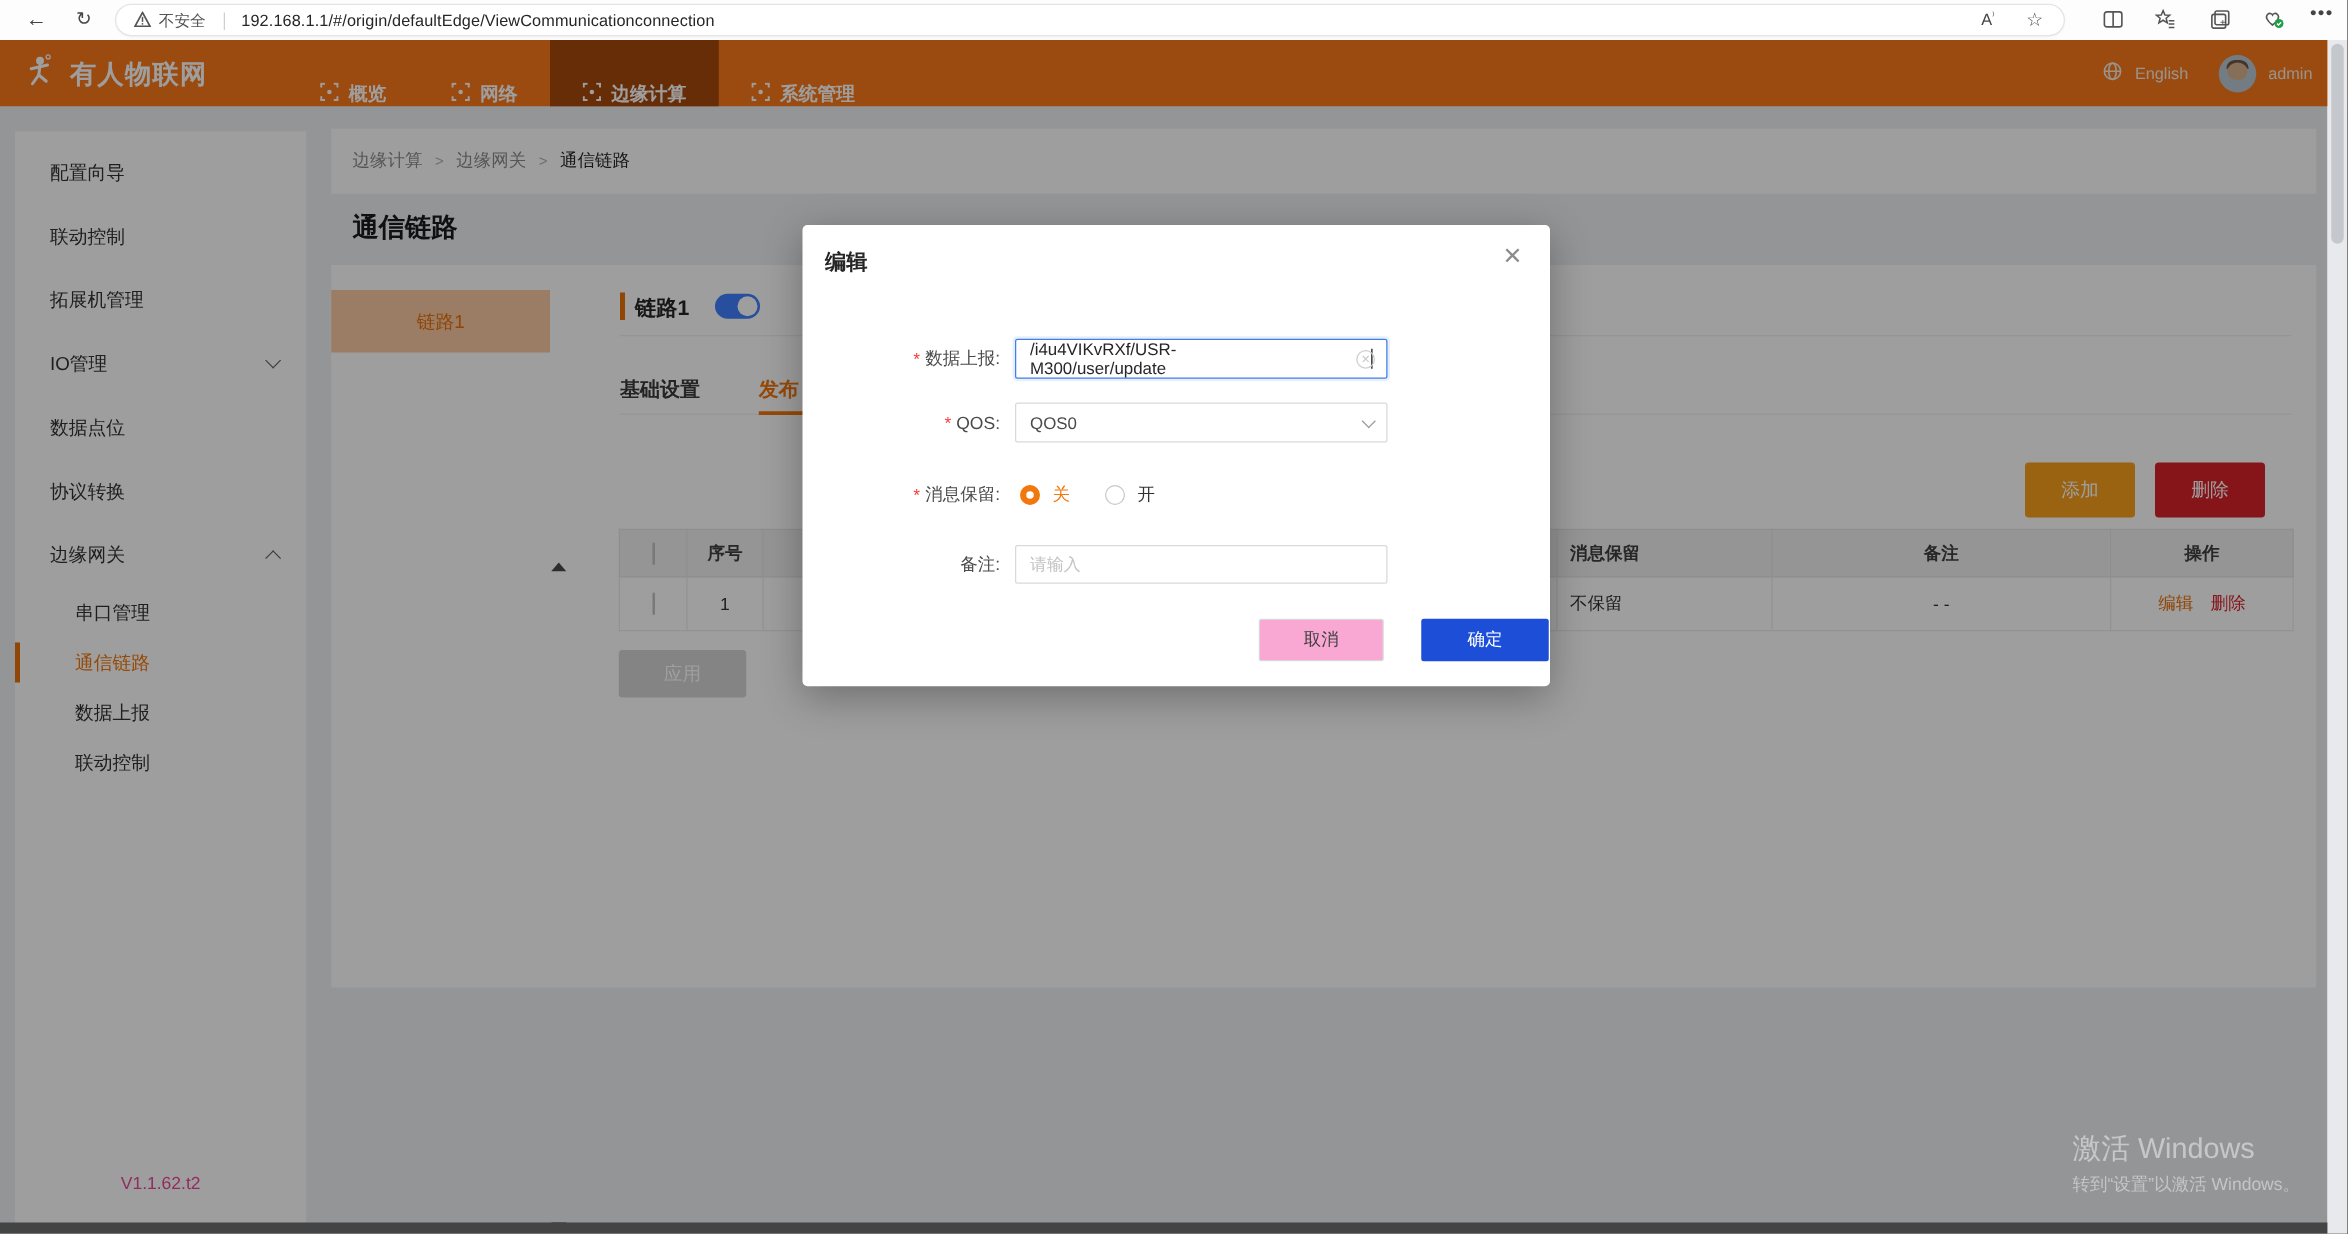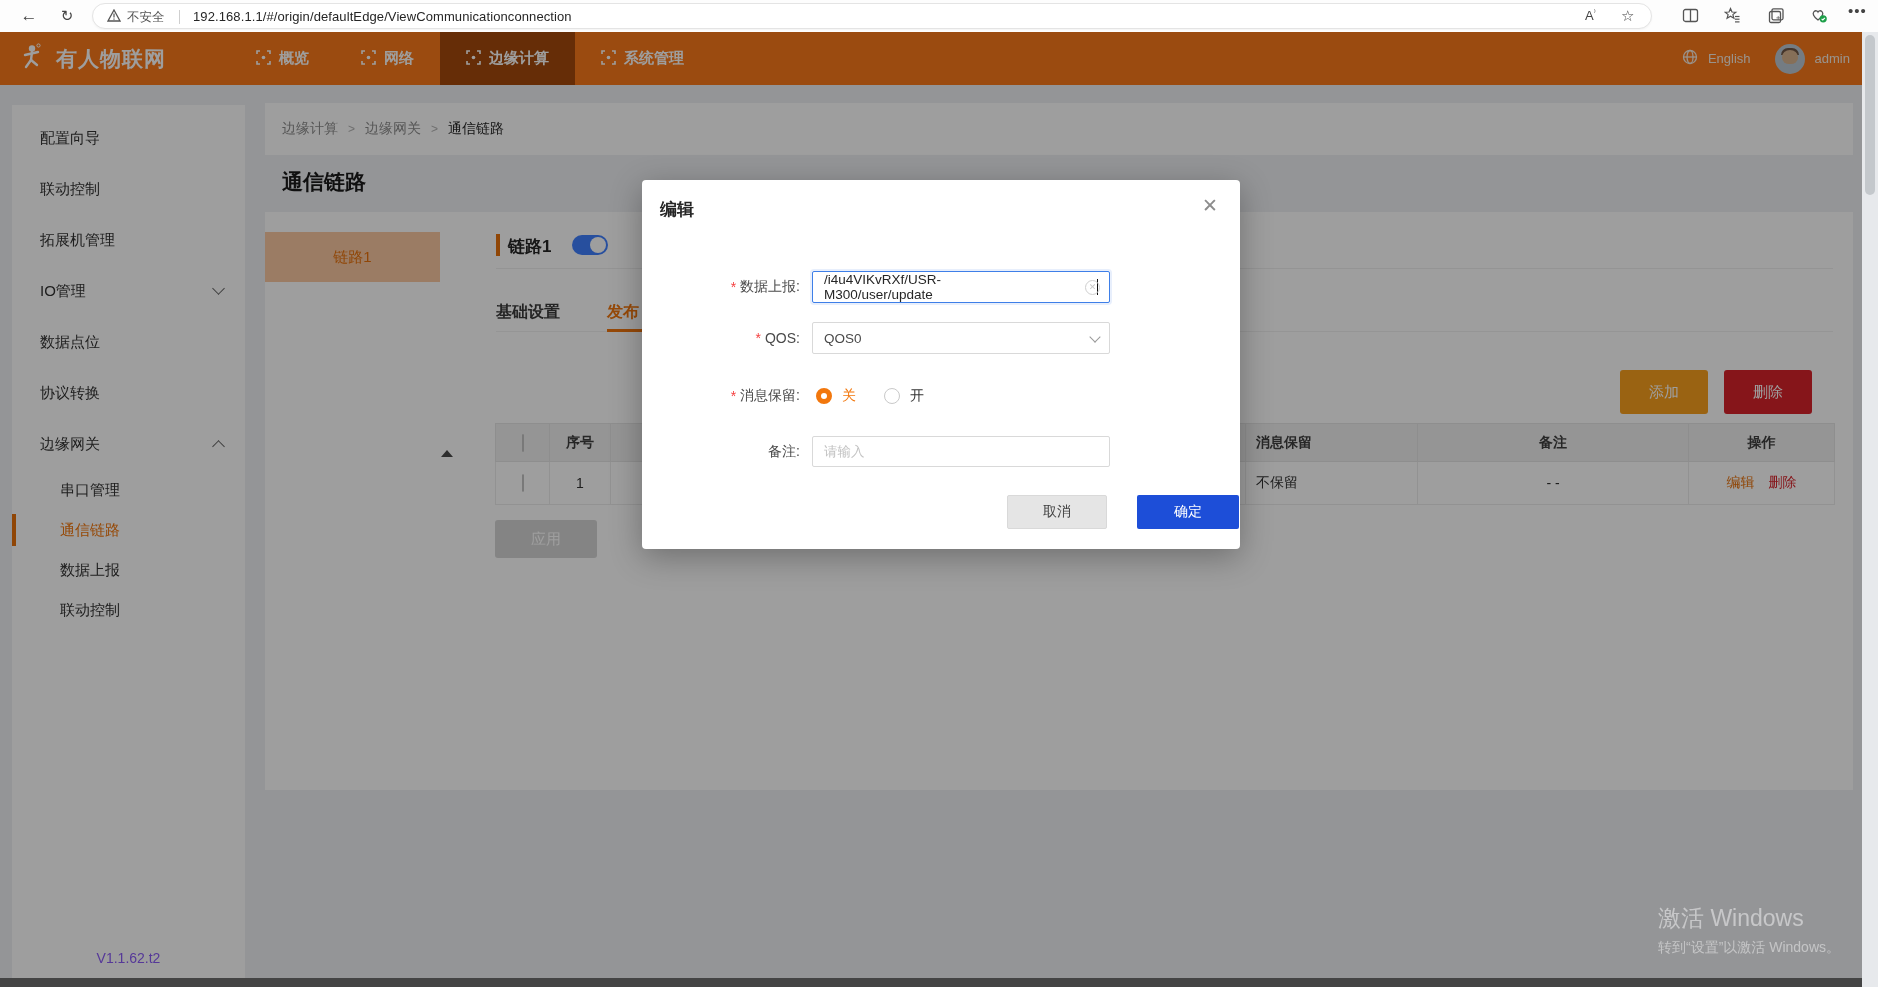--- a/index.html
+++ b/index.html
@@ -26,37 +26,37 @@
 
   
   .page-scrollbar { position:absolute; left:1862px; top:32px; width:16px; height:955px; background:#E7E9EC; z-index:30; }
   .page-scrollbar .thumb { position:absolute; left:3px; top:3px; width:10px; height:160px; background:#C4C8CC; border-radius:5px; }
 
   
   .topbar { position:absolute; left:0; top:32px; width:1878px; height:53px; background:#FA7A1A; }
   .brand { position:absolute; left:20px; top:0; height:53px; display:flex; align-items:center; gap:9px; color:#fff; }
   .brand .brand-text { font-size:21px; font-weight:bold; letter-spacing:1px; }
   .mainnav { position:absolute; left:230px; top:0; height:53px; display:flex; }
-  .mainnav .nav-item { display:flex; align-items:center; gap:8px; padding:0 26px; color:#fff; font-size:15px; font-weight:bold; cursor:pointer; }
+  .mainnav .nav-item { display:flex; align-items:flex-end; gap:8px; padding:0 26px; color:#fff; font-size:15px; font-weight:bold; cursor:pointer; }
   .mainnav .nav-item.active { background:#A54A0C; }
   .top-right { position:absolute; right:28px; top:0; height:53px; display:flex; align-items:center; gap:10px; color:#F7EDE3; font-size:13px; }
   .avatar { width:30px; height:30px; border-radius:50%; background:#BCC9D4; overflow:hidden; position:relative; margin-left:14px; }
   .avatar .face { position:absolute; left:7px; top:6px; width:16px; height:14px; border-radius:50% 50% 45% 45%; background:#D9B38E; }
   .avatar .hair { position:absolute; left:6px; top:4px; width:18px; height:7px; border-radius:8px 8px 0 0; background:#6E5646; }
 
   
   .sidebar { position:absolute; left:12px; top:105px; width:233px; height:875px; background:#fff; padding-top:8px; }
   .side-item { position:relative; height:51px; display:flex; align-items:center; padding-left:28px; font-size:15px; color:#333; cursor:pointer; }
   .side-sub { position:relative; height:40px; display:flex; align-items:center; padding-left:48px; font-size:15px; color:#333; cursor:pointer; }
   .side-sub.active { color:#F2770D; }
   .side-sub.active .active-bar { position:absolute; left:0; top:4px; width:4px; height:32px; background:#E8710A; }
   .chev { position:absolute; right:22px; width:9px; height:9px; border-right:1.5px solid #666; border-bottom:1.5px solid #666; }
   .chev.down { transform:rotate(45deg); top:18px; }
   .chev.up { transform:rotate(-135deg); top:23px; }
-  .version { position:absolute; bottom:14px; left:0; width:100%; text-align:center; font-size:14px; color:#8b5cf6; }
+  .version { position:absolute; bottom:26px; left:0; width:100%; text-align:center; font-size:14px; color:#ec4899; }
 
   
   .crumbbar { position:absolute; left:265px; top:103px; width:1588px; height:52px; background:#fff; display:flex; align-items:center; padding-left:17px; font-size:14px; }
   .crumbbar .crumb { color:#8C8C8C; cursor:pointer; }
   .crumbbar .crumb.current { color:#262626; cursor:default; }
   .crumbbar .csep { color:#B3B3B3; margin:0 10px; font-size:12px; }
   .page-title { position:absolute; left:282px; top:168px; font-size:21px; font-weight:bold; color:#1A1A1A; }
 
   
   .link-panel { position:absolute; left:265px; top:212px; width:211px; height:578px; background:#fff; }
@@ -114,21 +114,21 @@
   .m-select .chev-dn { position:absolute; right:10px; top:11px; width:8px; height:8px; border-right:1.5px solid #999; border-bottom:1.5px solid #999; transform:rotate(45deg); margin-top:-1px; }
   .radio { position:absolute; top:8px; width:16px; height:16px; border-radius:50%; background:#fff; cursor:pointer; }
   .radio.checked { border:5px solid #F2770D; }
   .radio.unchecked { border:1px solid #C9C9C9; }
   .radio-lab { position:absolute; top:0; height:32px; display:flex; align-items:center; font-size:14px; }
   .radio-lab.on { color:#F2770D; }
   .radio-lab.off { color:#333; }
   input.m-plain { position:absolute; left:170px; top:0; width:298px; height:31px; border:1px solid #D9D9D9; border-radius:2px; padding:0 11px; font-size:13.5px; color:#333; outline:none; font-family:inherit; }
   input.m-plain::placeholder { color:#C3C3C3; }
   .m-btn { position:absolute; top:315px; height:34px; display:flex; align-items:center; justify-content:center; font-size:14px; border-radius:2px; cursor:pointer; }
-  .m-cancel { left:365px; width:100px; background:#e5e5e5; border:1px solid #D9D9D9; color:#404040; }
+  .m-cancel { left:365px; width:100px; background:#f9a8d4; border:1px solid #D9D9D9; color:#404040; }
   .m-ok { left:495px; width:102px; background:#1d4ed8; color:#fff; }
 
   
   .watermark { position:absolute; left:1658px; top:903px; z-index:40; pointer-events:none; }
   .watermark .w1 { font-size:23px; color:rgba(255,255,255,.48); }
   .watermark .w2 { font-size:14px; color:rgba(255,255,255,.45); margin-top:5px; }
 </style>
 </head>
 <body>
 

